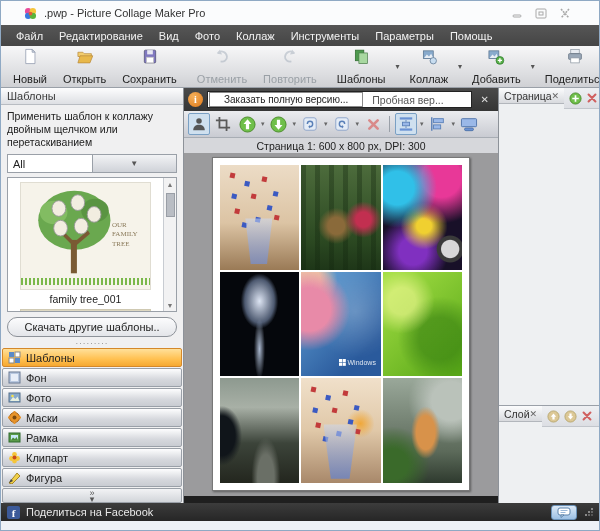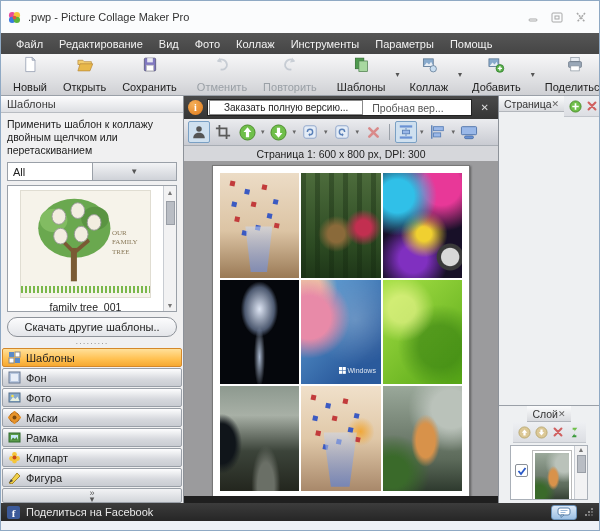--- a/index.html
+++ b/index.html
@@ -1,20 +1,20 @@
 <!DOCTYPE html>
 <html><head>
 <meta charset="utf-8">
 <style>
   * { box-sizing: border-box; margin: 0; padding: 0; }
   html,body { background:#cfd8e2; font-family:"Liberation Sans", sans-serif; }
   .window{ width:600px; height:531px; background:#f5f6f8; border:1px solid #8fa9c4; box-shadow:0 0 0 1px #dfe8f0 inset; display:flex; flex-direction:column; overflow:hidden; }
 
   
-  .titlebar{ height:32px; display:flex; align-items:center; padding:0 4px; background:#fbfcfd; flex:0 0 auto; }
+  .titlebar{ height:24px; display:flex; align-items:center; padding:0 20px; background:#fbfcfd; flex:0 0 auto; }
   .app-icon{ width:15px; height:15px; margin:0 6px 0 2px; flex:0 0 auto; }
   .title-text{ font-size:11px; color:#333; flex:1; }
   .win-controls{ display:flex; gap:12px; margin-right:8px; }
   .win-btn svg{ display:block; }
 
   
   .menubar{ height:21px; background:linear-gradient(#565656,#454545); display:flex; align-items:center; padding:0 8px; gap:2px; flex:0 0 auto; }
   .menu-item{ color:#f2f2f2; font-size:11px; padding:2px 7px; cursor:default; }
 
   
@@ -550,21 +550,21 @@
                 <div class="tile t-leaves"></div>
               <div class="tile t-road"></div>
                 <div class="tile t-dice2"></div>
                 <div class="tile t-tiger"></div>
             </div>
             <div class="thumb-label">Страница1</div>
           </div>
         </div>
       </div>
 
-      <div style="height:97px; display:flex; flex-direction:column;align-items:center;">
+      <div style="height:97px; display:flex; ">
         <div class="rpanel-h">
           <span>Слой</span>
           <span class="x">✕</span>
         </div>
         <div class="rtoolbar">
           <svg width="13" height="13" viewBox="0 0 14 14">
               <circle cx="7" cy="7" r="6" fill="#dcc896" stroke="#b8a870"></circle>
               <path d="M7 3.8l3 3.4H8.2v3H5.8v-3H4z" fill="#fff"></path>
             </svg>
           <svg width="13" height="13" viewBox="0 0 14 14">

